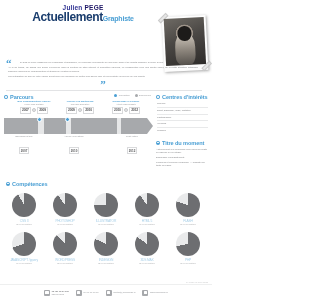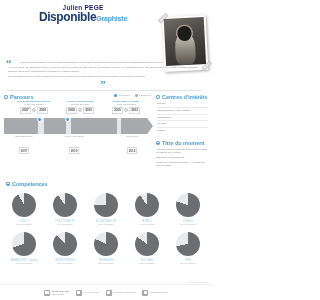--- a/index.html
+++ b/index.html
@@ -211,21 +211,21 @@
 
 <div class="page">
 
   <div class="header">
     <div class="title-block">
       <div class="name">
         <span>Julien</span>
         <span class="last">PEGE</span>
       </div>
       <div class="role-line">
-        <span class="role-main">Disponible</span><span class="role-sub">Graphiste</span>
+        <span class="role-main">Actuellement</span><span class="role-sub">Graphiste</span>
       </div>
     </div>
 
     <div class="photo-wrap">
       <div class="tape tl"></div>
       <div class="photo-frame">
         <div class="photo-img"></div>
       </div>
       <div class="tape br"></div>
     </div>

